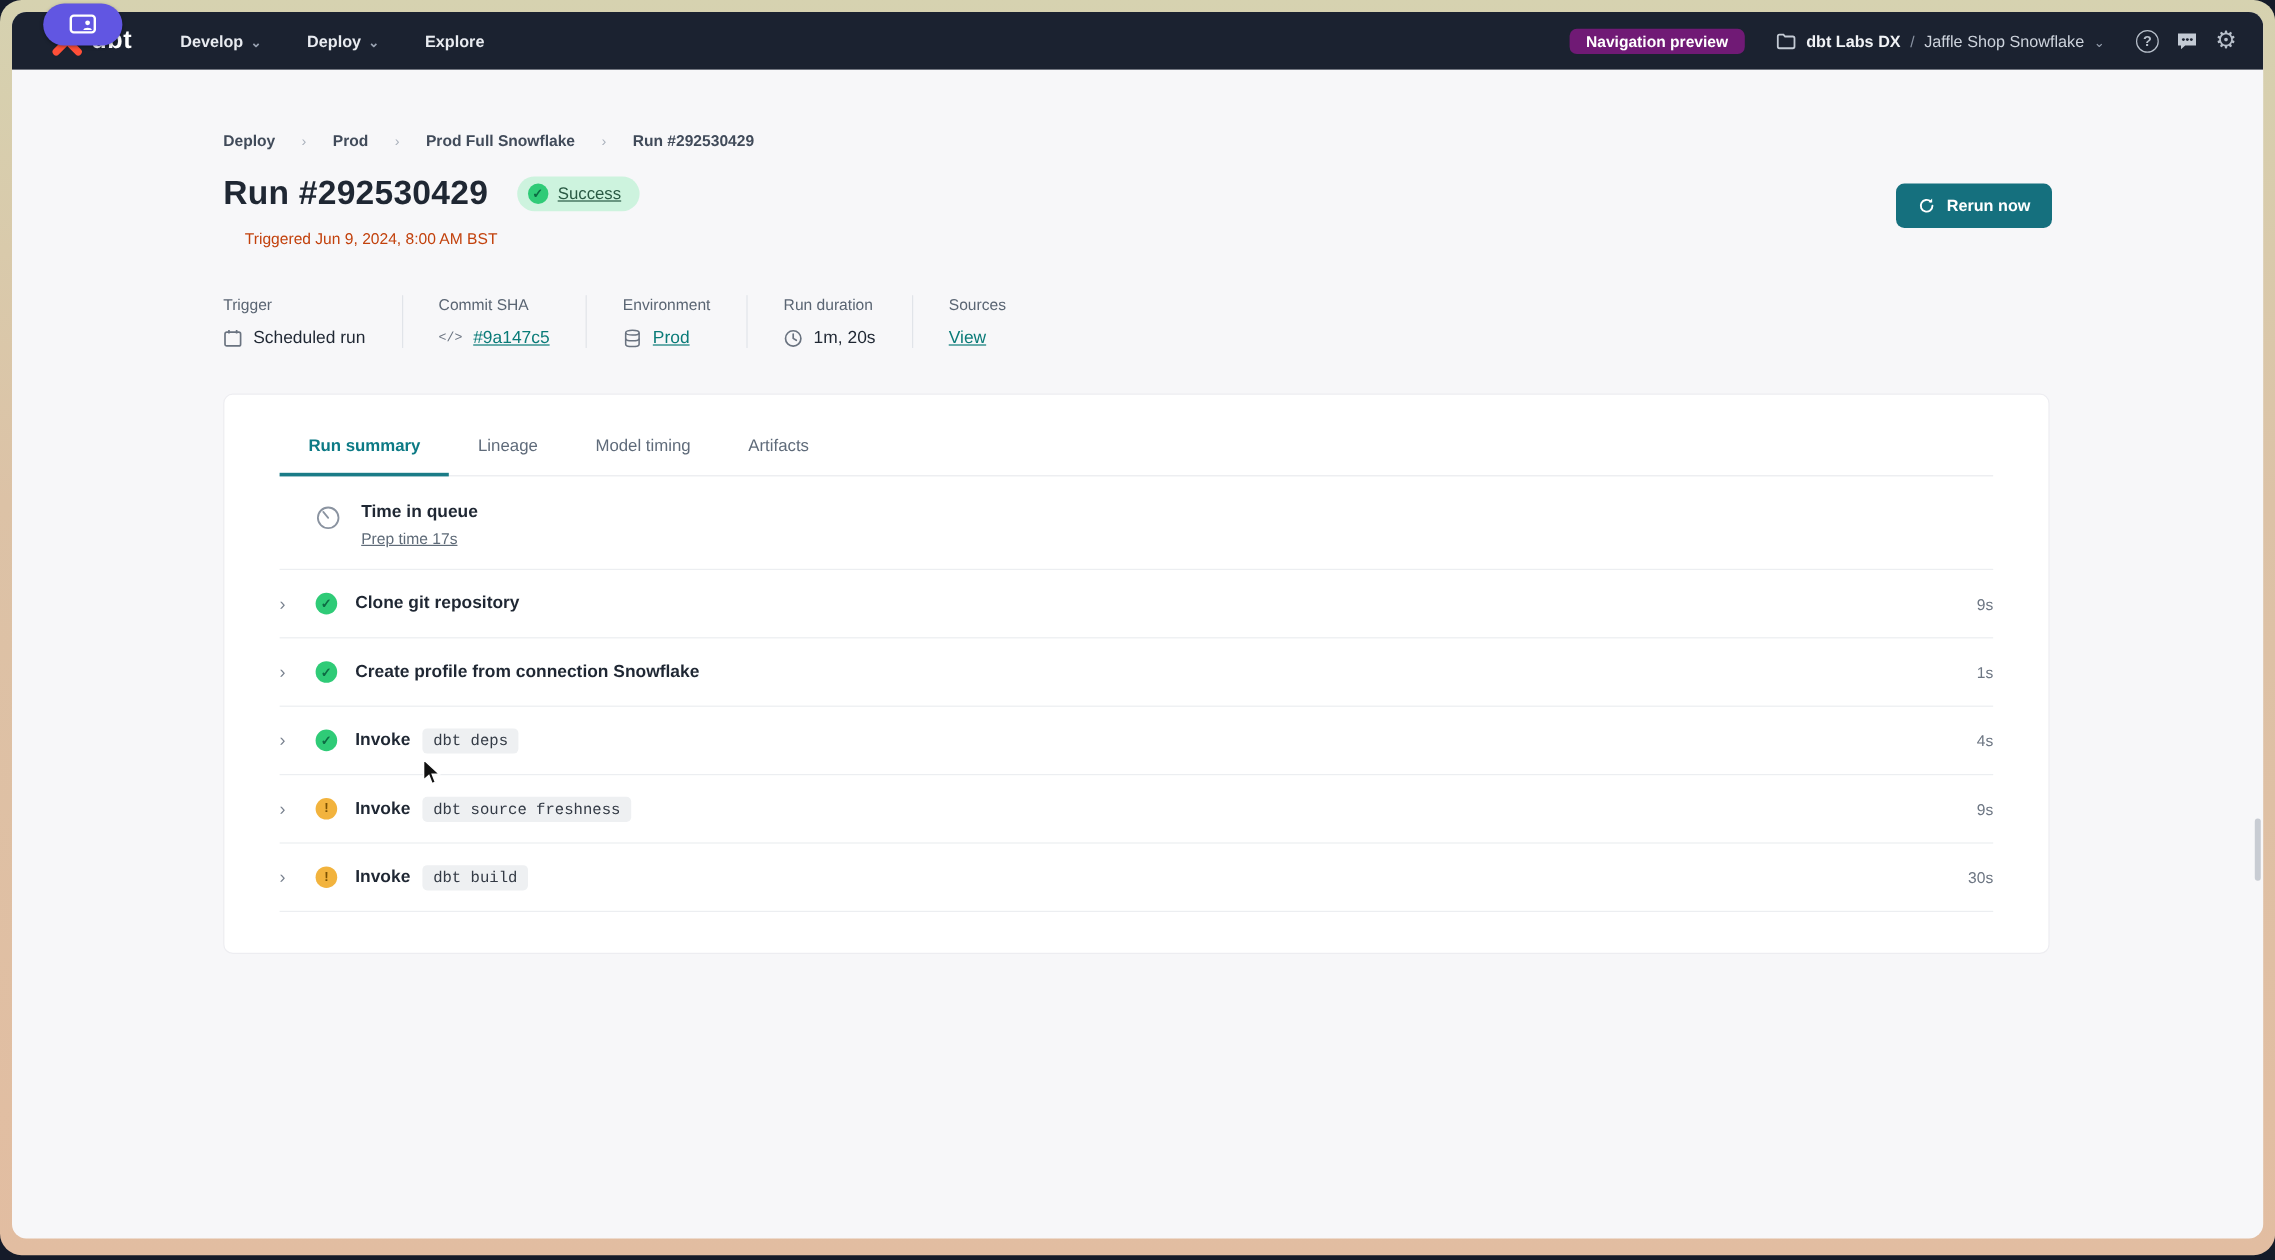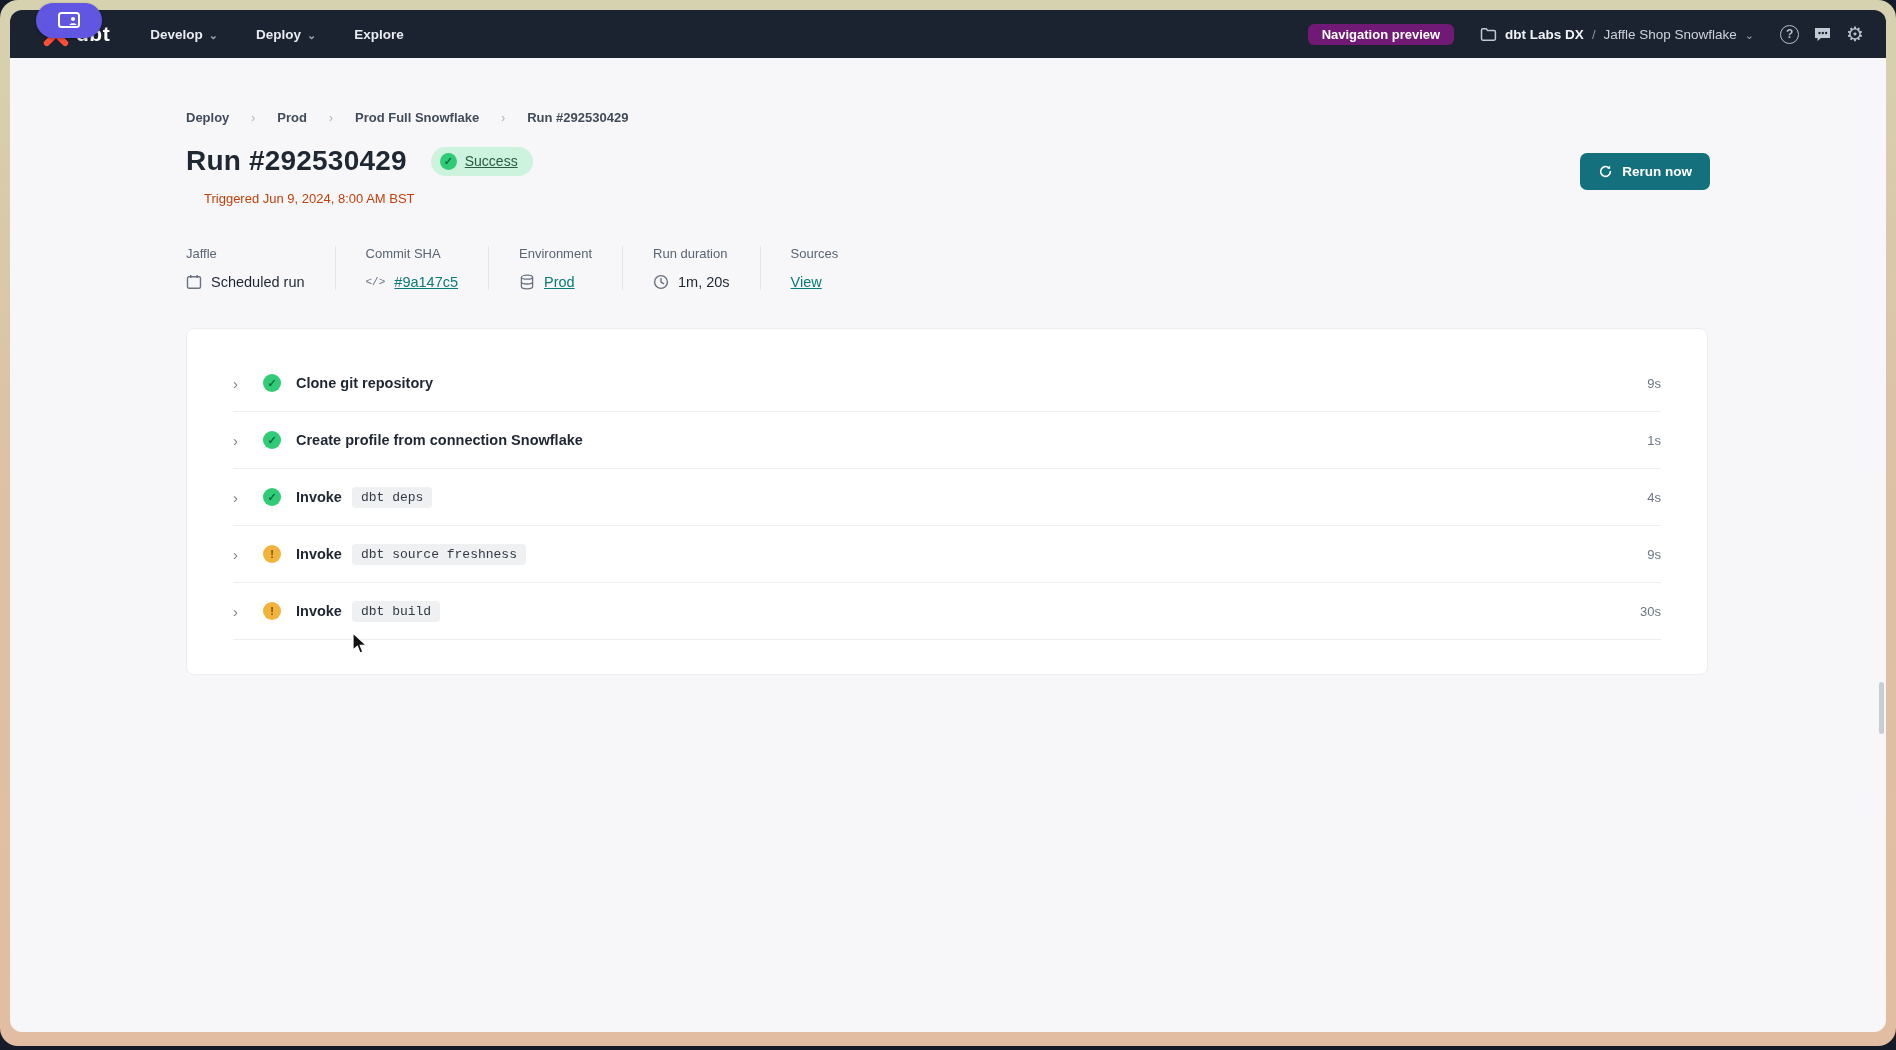--- a/index.html
+++ b/index.html
@@ -191,21 +191,21 @@
                   <path d="M13.2 8 A5.2 5.2 0 1 1 11.6 4.2" fill="none" stroke="#fff" stroke-width="1.7" stroke-linecap="round"></path>
                   <path d="M12.9 1.6 L13 5 L9.7 4.8 Z" fill="#fff"></path>
                 </svg>
             </span>
             <span>Rerun now</span>
           </button>
         </div>
 
         <div class="meta-row">
           <div class="meta-col">
-            <div class="meta-label">Jaffle</div>
+            <div class="meta-label">Trigger</div>
             <div class="meta-value">
               <span class="meta-icon">
                 <svg width="16" height="16" viewBox="0 0 16 16">
                     <rect x="1.5" y="2.8" width="13" height="11.5" rx="1.5" fill="none" stroke="#6a7380" stroke-width="1.4"></rect>
                     <line x1="4.8" y1="1" x2="4.8" y2="4" stroke="#6a7380" stroke-width="1.4"></line>
                     <line x1="11.2" y1="1" x2="11.2" y2="4" stroke="#6a7380" stroke-width="1.4"></line>
                   </svg>
               </span>
               <span>Scheduled run</span>
             </div>
@@ -244,21 +244,39 @@
           </div>
           <div class="meta-col">
             <div class="meta-label">Sources</div>
             <div class="meta-value">
               <a class="tlink">View</a>
             </div>
           </div>
         </div>
 
         <div class="card">
-
+          <div class="tabs">
+            <div class="tab active">Run summary</div>
+            <div class="tab">Lineage</div>
+            <div class="tab">Model timing</div>
+            <div class="tab">Artifacts</div>
+          </div>
+
+          <div class="queue-block">
+            <span style="margin-top:2px;">
+              <svg width="21" height="21" viewBox="0 0 21 21">
+                  <circle cx="10.5" cy="10.5" r="8.6" fill="none" stroke="#8a93a0" stroke-width="1.5"></circle>
+                  <path d="M10.5 10.5 L6.4 5.6" fill="none" stroke="#8a93a0" stroke-width="1.5" stroke-linecap="round"></path>
+                </svg>
+            </span>
+            <div>
+              <div class="queue-title">Time in queue</div>
+              <div class="queue-link">Prep time 17s</div>
+            </div>
+          </div>
 
           <div class="step-row">
             <span class="step-chevron">›</span>
             <span class="status-dot" data-status="success"></span>
             <span class="step-label">Clone git repository</span>
 
             <span class="duration">9s</span>
           </div>
 
           <div class="step-row">

